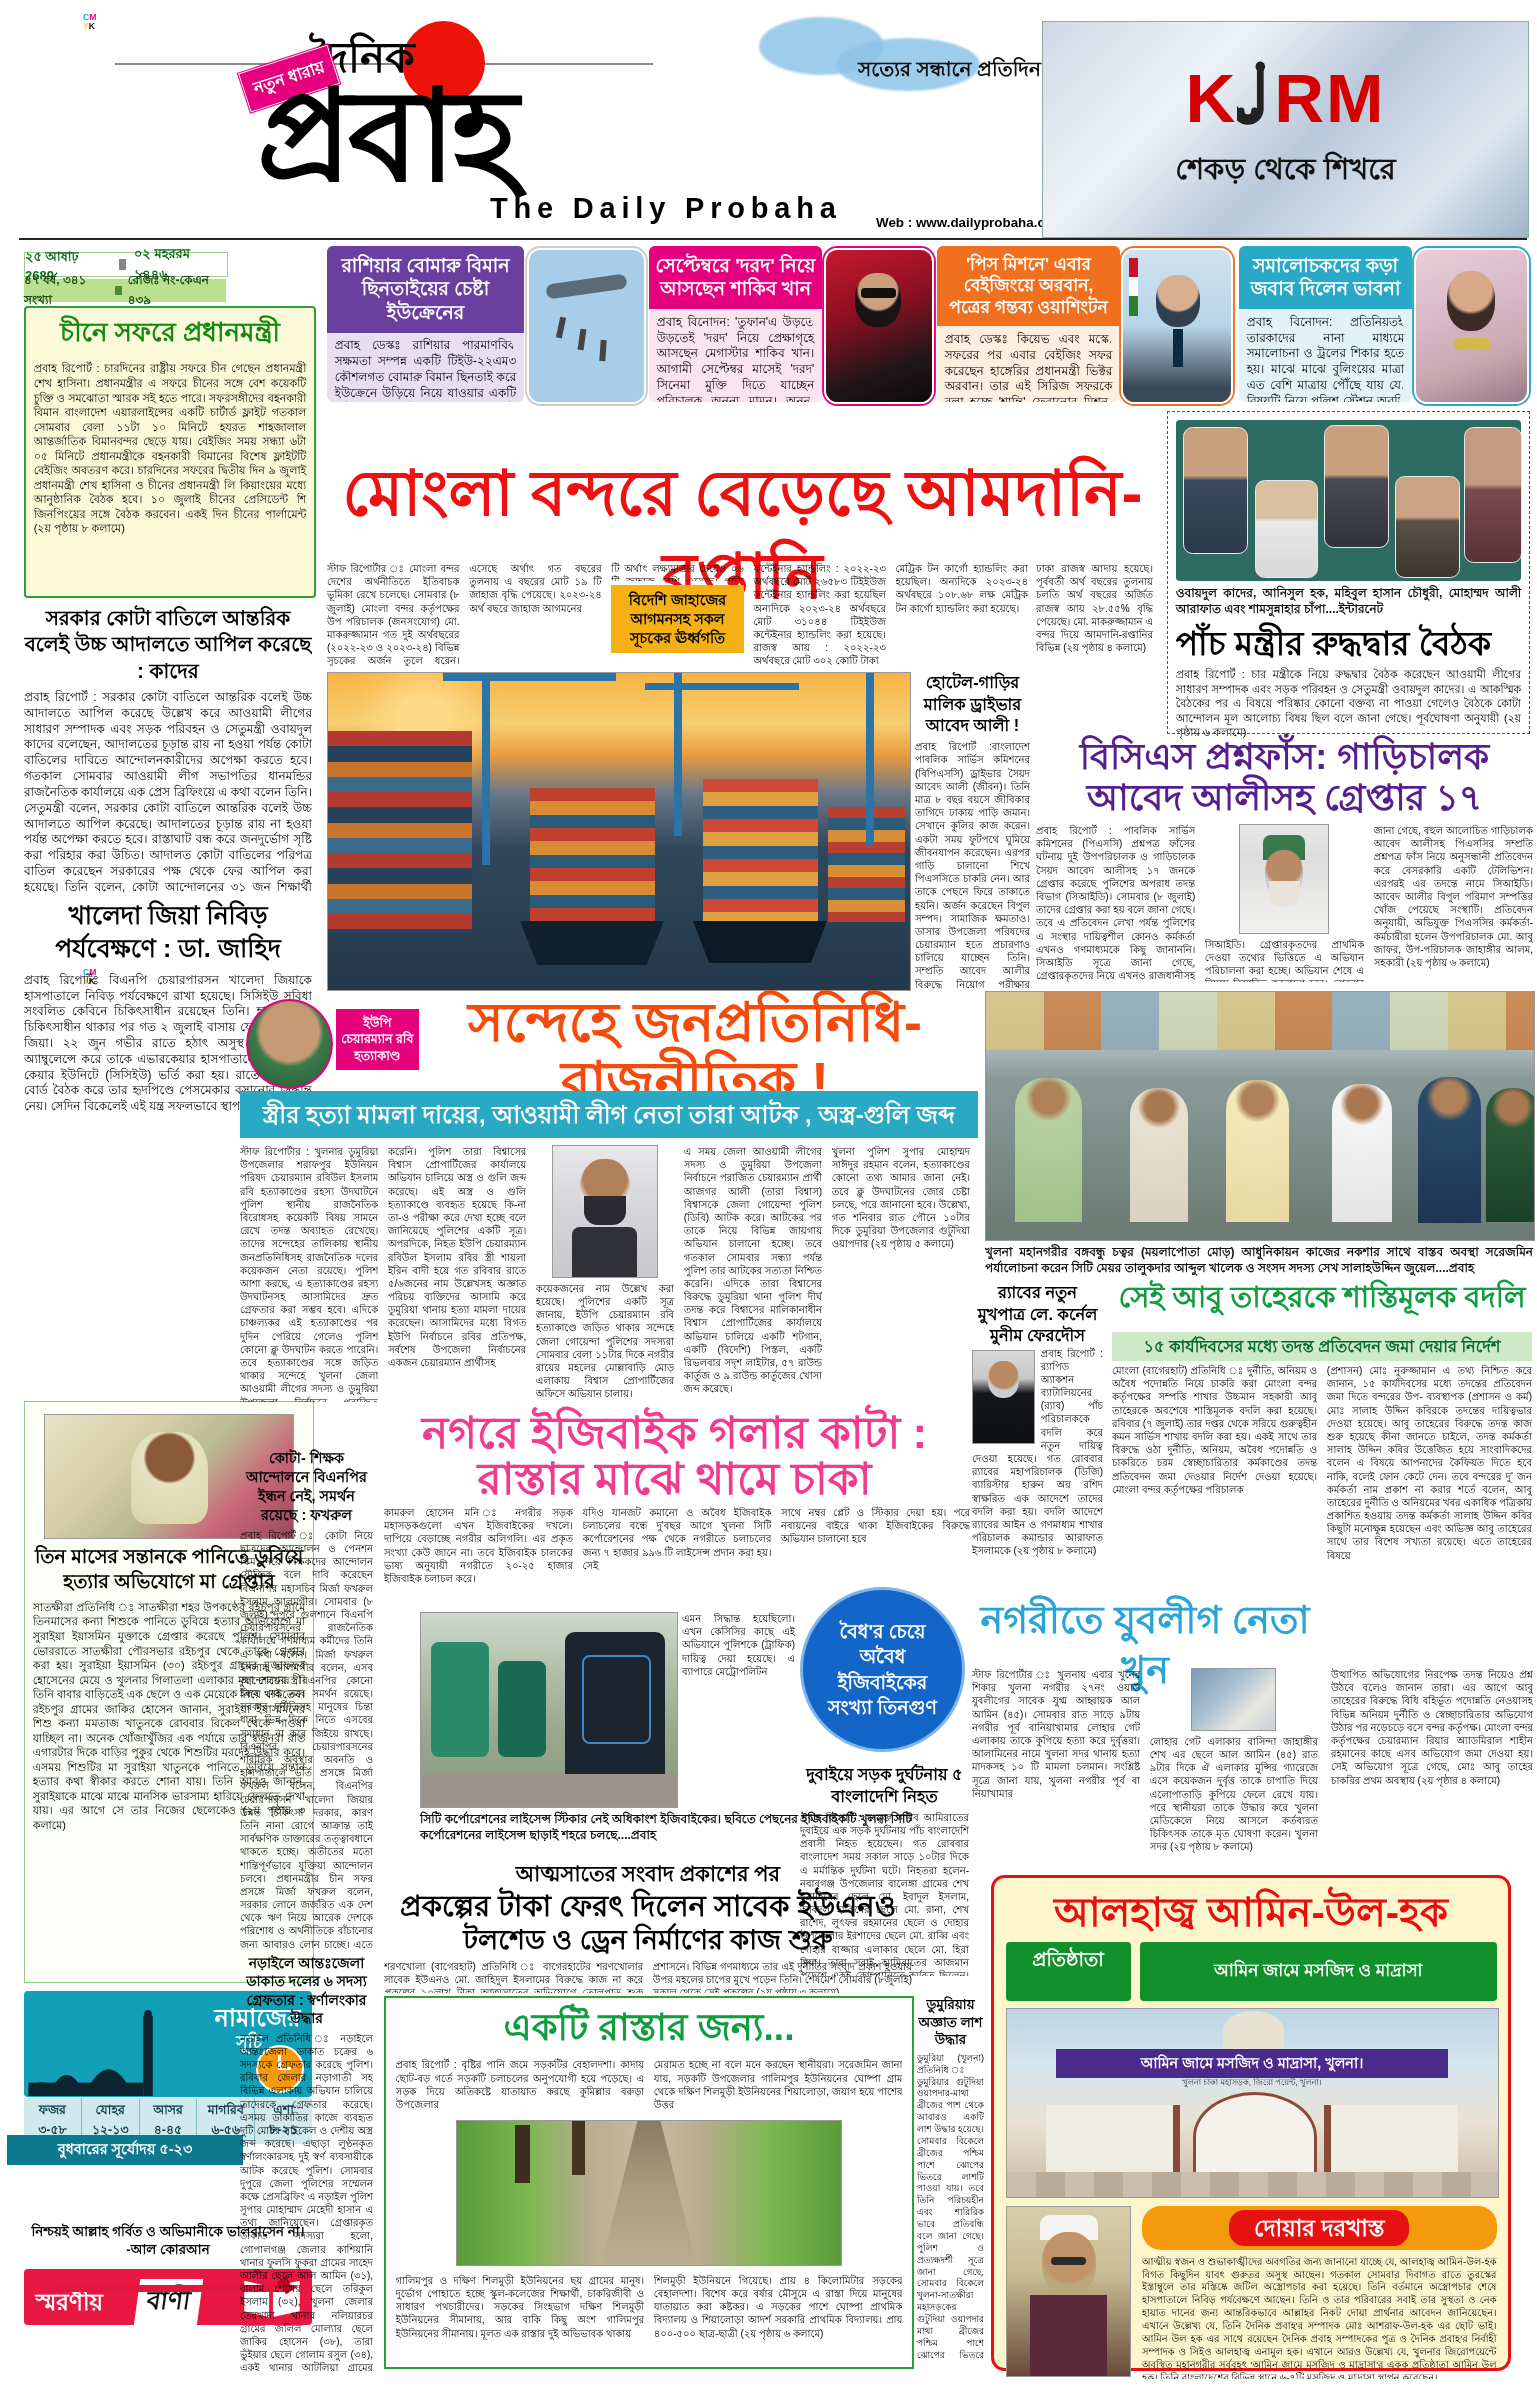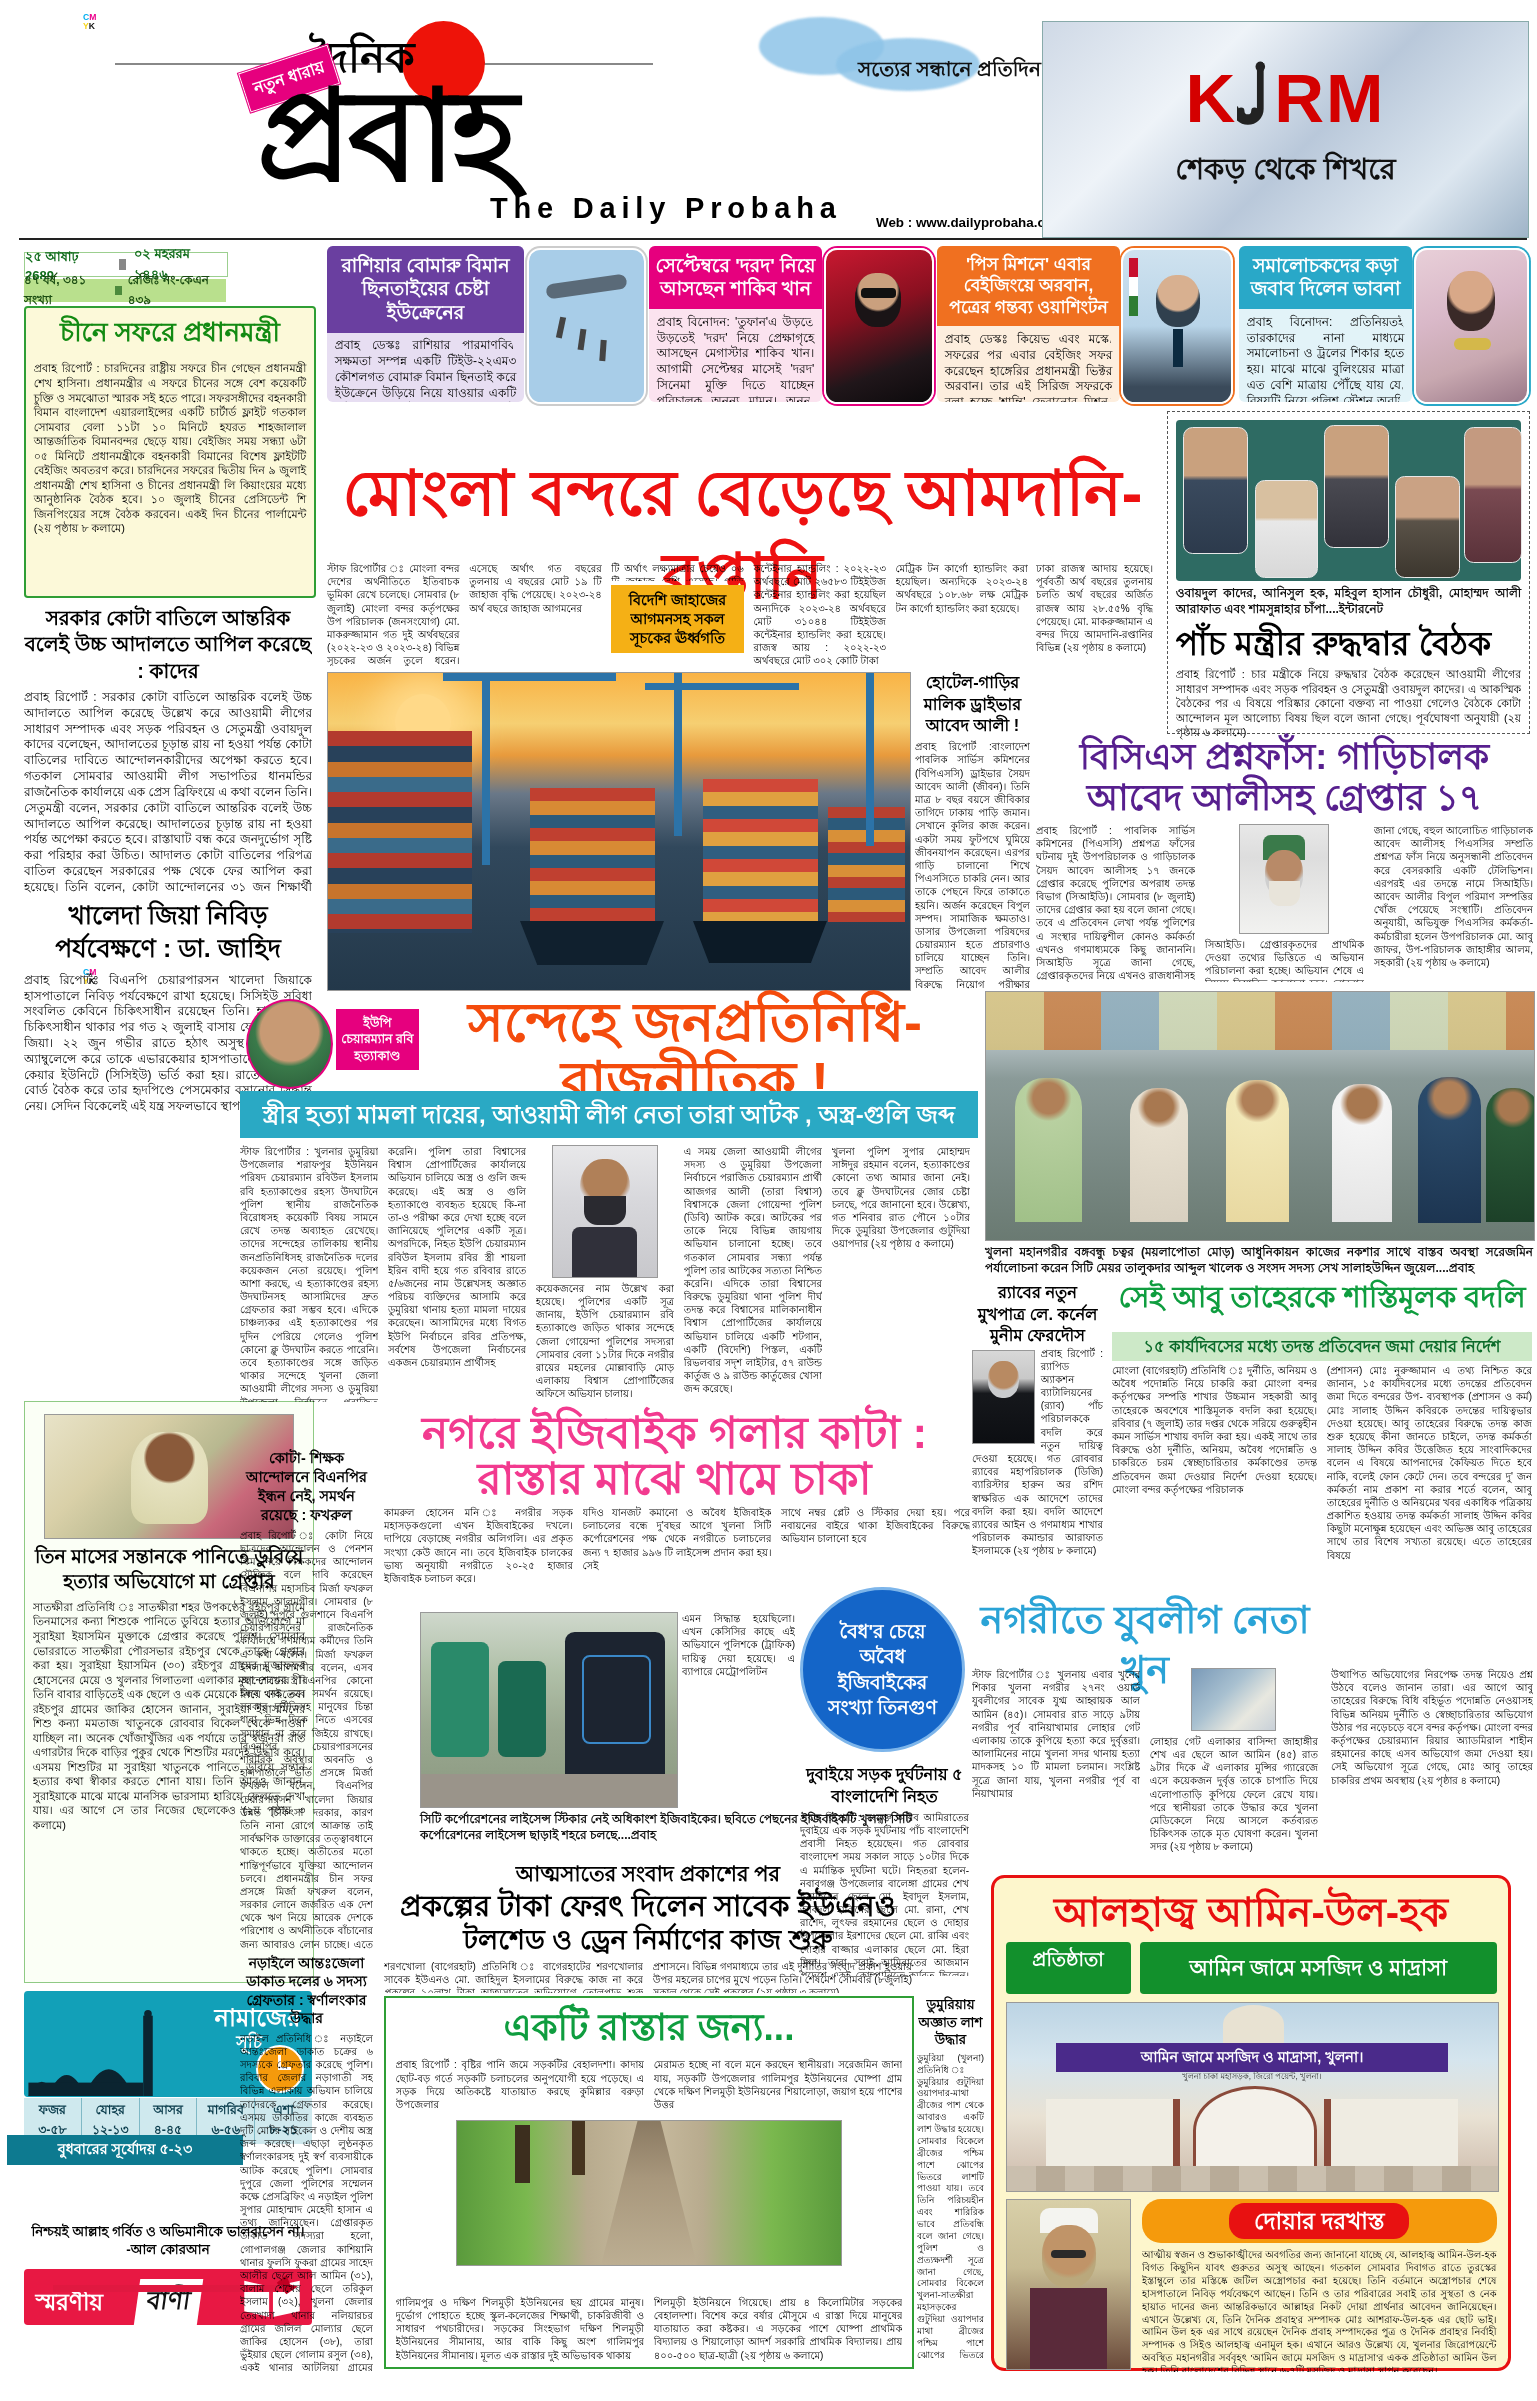--- a/index.html
+++ b/index.html
@@ -378,36 +378,36 @@
     <div class="greenhead bn" style="font-size:37px;margin-top:5.8px;">একটি রাস্তার জন্য...</div>
     <div class="cols" style="margin:5.8px 9.6px 0 9.6px;height:54px;">
       <div class="col bn just body10 clip">প্রবাহ রিপোর্ট : বৃষ্টির পানি জমে সড়কটির বেহালদশা। কাদায় ছোট-বড় গর্তে সড়কটি চলাচলের অনুপযোগী হয়ে পড়েছে। এ সড়ক দিয়ে অতিকষ্টে যাতায়াত করছে কুমিল্লার বরুড়া উপজেলার</div>
       <div class="col bn just body10 clip">মেরামত হচ্ছে না বলে মনে করছেন স্থানীয়রা। সরেজমিন জানা যায়, সড়কটি উপজেলার গালিমপুর ইউনিয়নের ঘোষ্পা গ্রাম থেকে দক্ষিণ শিলমুড়ী ইউনিয়নের শিয়ালোড়া, জয়াগ হয়ে পাশের উত্তর</div>
     </div>
     <div class="photoframe" style="margin:7.7px auto 0 auto;width:384px;height:144px;background:linear-gradient(90deg,#5a9a3c 0%,#7ab84e 18%,#b8ab8e 34%,#c9bca0 50%,#b8ab8e 64%,#7ab84e 82%,#5a9a3c 100%);position:relative;overflow:hidden;">
       <div style="position:absolute;left:144px;top:0;width:96px;height:144px;background:linear-gradient(180deg,#8a7a62 0%,#a8977c 40%,#bcae92 100%);clip-path:polygon(38% 0,62% 0,100% 100%,0 100%);"></div>
       <div style="position:absolute;left:58px;top:3.8px;width:15.4px;height:58px;background:#3c2e1e;"></div>
       <div style="position:absolute;left:115px;top:0px;width:13.4px;height:54px;background:#46341f;"></div>
     </div>
-    <div class="cols" style="margin:7.7px 9.6px 0 9.6px;height:88px;align-items:flex-end;">
+    <div class="cols" style="margin:7.7px 9.6px 0 9.6px;height:88px;">
       <div class="col bn just body10 clip">গালিমপুর ও দক্ষিণ শিলমুড়ী ইউনিয়নের ছয় গ্রামের মানুষ। দুর্ভোগ পোহাতে হচ্ছে স্কুল-কলেজের শিক্ষার্থী, চাকরিজীবী ও সাধারণ পথচারীদের। সড়কের সিংহভাগ দক্ষিণ শিলমুড়ী ইউনিয়নের সীমানায়, আর বাকি কিছু অংশ গালিমপুর ইউনিয়নের সীমানায়। মূলত এক রাস্তার দুই অভিভাবক থাকায়</div>
       <div class="col bn just body10 clip">শিলমুড়ী ইউনিয়নে গিয়েছে। প্রায় ৪ কিলোমিটার সড়কের বেহালদশা। বিশেষ করে বর্ষার মৌসুমে এ রাস্তা দিয়ে মানুষের যাতায়াত করা কষ্টকর। এ সড়কের পাশে ঘোষ্পা প্রাথমিক বিদ্যালয় ও শিয়ালোড়া আদর্শ সরকারি প্রাথমিক বিদ্যালয়। প্রায় ৪০০-৫০০ ছাত্র-ছাত্রী (২য় পৃষ্ঠায় ৬ কলামে)</div>
     </div>
   </div>
 
   <div class="abs clip" style="left:917px;top:1996px;width:67px;height:369px;">
     <div class="blackhead bn" style="font-size:13.4px;text-align:center;">ডুমুরিয়ায় অজ্ঞাত লাশ উদ্ধার</div>
     <div class="bn just" style="font-size:9px;margin-top:3.8px;height:306px;overflow:hidden;">ডুমুরিয়া (খুলনা) প্রতিনিধি ঃ ডুমুরিয়ার গুটুদিয়া ওয়াপদার-মাথা ব্রীজের পাশ থেকে আবারও একটি লাশ উদ্ধার হয়েছে। সোমবার বিকেলে ব্রীজের পশ্চিম পাশে ঝোপের ভিতরে লাশটি পাওয়া যায়। তবে তিনি পরিচয়হীন এবং শারিরিক ভাবে প্রতিবন্ধি বলে জানা গেছে। পুলিশ ও প্রত্যক্ষদর্শী সূত্রে জানা গেছে, সোমবার বিকেলে খুলনা-সাতক্ষীরা মহাসড়কের গুটুদিয়া ওয়াপদার মাথা ব্রীজের পশ্চিম পাশে ঝোপের ভিতরে একটি মরদেহ পড়ে ছিল। যা দেখে স্থানীয়রা পুলিশে খবর দেয়। পুলিশ ঘটনাস্থলে গিয়ে লাশটি উদ্ধার করে ও তার সুরতহাল রিপোর্ট তৈরি করে। এ বিষয়ে ডুমুরিয়া থানা অফিসার ইনচার্জ সুকান্ত সাহা জানান, মৃত ব্যক্তি প্রাথমিক ভাবে জানা গেছে, সে এলাকায় পরিচয়হীন ছিল শারিরিক ভাবে প্রতিবন্ধি। পাগলের মত ঘুরাঘুরি করতো। তার পরনে ছিল লুঙ্গি গেঞ্জি। বয়স আনুমানিক ৪০ বছর হতে পারে। আমরা তার স্বজনদের খুঁজে বের করার চেষ্টা করছি। উল্লেখ্য যে, এই ব্রীজের পূর্ব পাশেই জনপ্রিয় চেয়ারম্যান শেখ রবিউল ইসলাম খুন হয়েছিলেন।</div>
   </div>
 
   <div class="abs adbox" style="left:991px;top:1875px;width:520px;height:496px;box-sizing:border-box;padding:7.7px 11.5px;">
     <div class="adtitle bn" style="font-size:40px;">আলহাজ্ব আমিন-উল-হক</div>
     <div style="display:flex;gap:9.6px;margin-top:3.8px;">
       <div class="greenpill bn" style="flex:0 0 125px;font-size:19px;padding:4.8px 0;">প্রতিষ্ঠাতা</div>
-      <div class="greenpill bn" style="flex:1;font-size:21px;padding:12px 0;">আমিন জামে মসজিদ ও মাদ্রাসা</div>
+      <div class="greenpill bn" style="flex:1;font-size:17px;padding:18px 0;">আমিন জামে মসজিদ ও মাদ্রাসা</div>
     </div>
     <div class="photoframe" style="margin-top:7.7px;width:100%;height:188px;background:linear-gradient(180deg,#bcd4e4 0%,#d5e5ee 30%,#e9e2d4 60%,#cbb8a8 100%);position:relative;overflow:hidden;">
       <div style="position:absolute;left:44%;top:1.9px;width:61px;height:38px;background:#e8e2d2;border-radius:50% 50% 0 0;"></div>
       <div style="position:absolute;left:10%;top:40px;width:80%;height:29px;background:#4a2a8a;display:flex;flex-direction:column;align-items:center;justify-content:center;color:#fff;">
         <span class="bn" style="font-size:14.4px;font-weight:900;">আমিন জামে মসজিদ ও মাদ্রাসা, খুলনা।</span>
       </div>
       <div style="position:absolute;left:10%;top:69px;width:80%;text-align:center;color:#333;font-size:8.2px;" class="bn">খুলনা চাকা মহাসড়ক, জিরো পয়েন্ট, খুলনা।</div>
       <div style="position:absolute;left:38%;top:83px;width:24%;height:106px;background:#f4f1ea;border:3.8px solid #8a4a3a;border-radius:50% 50% 0 0/40% 40% 0 0;"></div>
       <div style="position:absolute;left:8%;top:96px;width:26%;height:92px;background:#efece2;border-right:7.7px solid #8a4a3a;"></div>
       <div style="position:absolute;right:8%;top:96px;width:26%;height:92px;background:#efece2;border-left:7.7px solid #8a4a3a;"></div>

